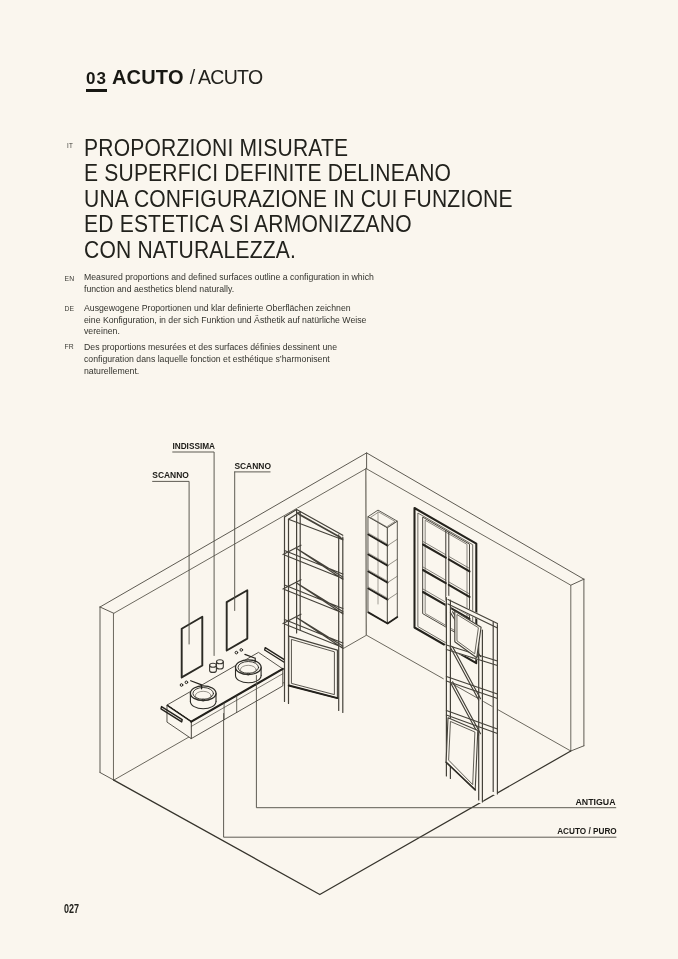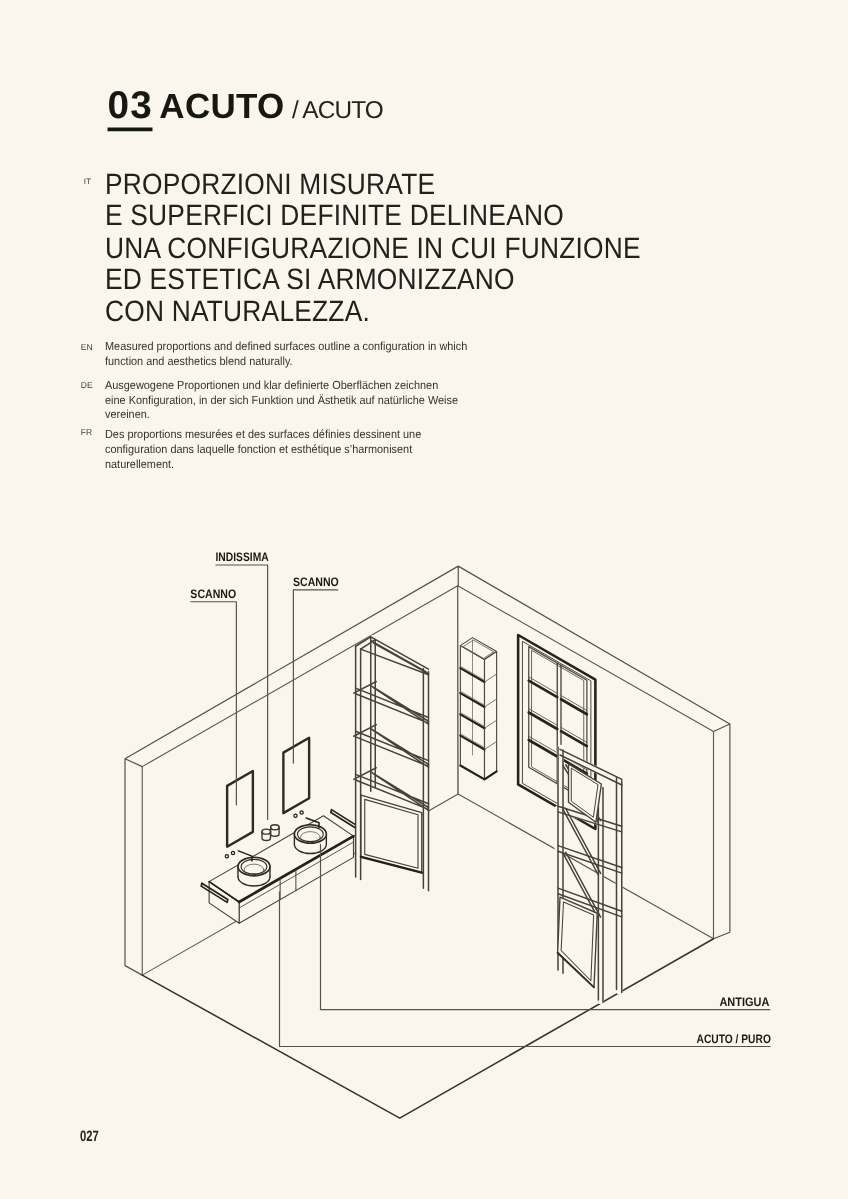--- a/index.html
+++ b/index.html
@@ -1,20 +1,20 @@
 <!DOCTYPE html>
 <html><head>
 <meta charset="utf-8">
 <style>
 html,body{margin:0;padding:0}
 body{width:678px;height:959px;background:#faf6ee;font-family:"Liberation Sans",sans-serif;position:relative;overflow:hidden}
 .abs{position:absolute}
 #hdr{left:86px;top:66px;white-space:nowrap;color:#181813}
-#hdr .num{font-size:31px;font-weight:bold;letter-spacing:1px;border-bottom:3px solid #181813;padding-bottom:0px;display:inline-block}
-#hdr .ac{font-size:28px;font-weight:bold;letter-spacing:.2px;margin-left:5px}
+#hdr .num{font-size:17px;font-weight:bold;letter-spacing:1px;border-bottom:3px solid #181813;padding-bottom:0px;display:inline-block}
+#hdr .ac{font-size:20px;font-weight:bold;letter-spacing:.2px;margin-left:5px}
 #hdr .pu{font-size:19.5px;font-weight:400;letter-spacing:-.7px;margin-left:6px;color:#23231e}
 #it{left:84px;top:136px;font-size:23.6px;line-height:25.4px;color:#22221d;transform:scaleX(.893);transform-origin:0 0;white-space:nowrap;letter-spacing:.2px}
 #itlab{left:67px;top:142px;font-size:6.3px;color:#3a3a34;letter-spacing:.3px}
 .tr{font-size:9.4px;line-height:11.65px;color:#33332d;transform:scaleX(.93);transform-origin:0 0;white-space:nowrap;letter-spacing:0px}
 .trlab{font-size:6.8px;color:#3a3a34;letter-spacing:.2px}
 #pg{left:64px;top:902px;font-size:12px;font-weight:bold;letter-spacing:0;color:#23231e;transform:scaleX(.75);transform-origin:0 0}
 svg text{font-family:"Liberation Sans",sans-serif;font-weight:bold;fill:#1b1a16}
 </style>
 </head>
 <body>

